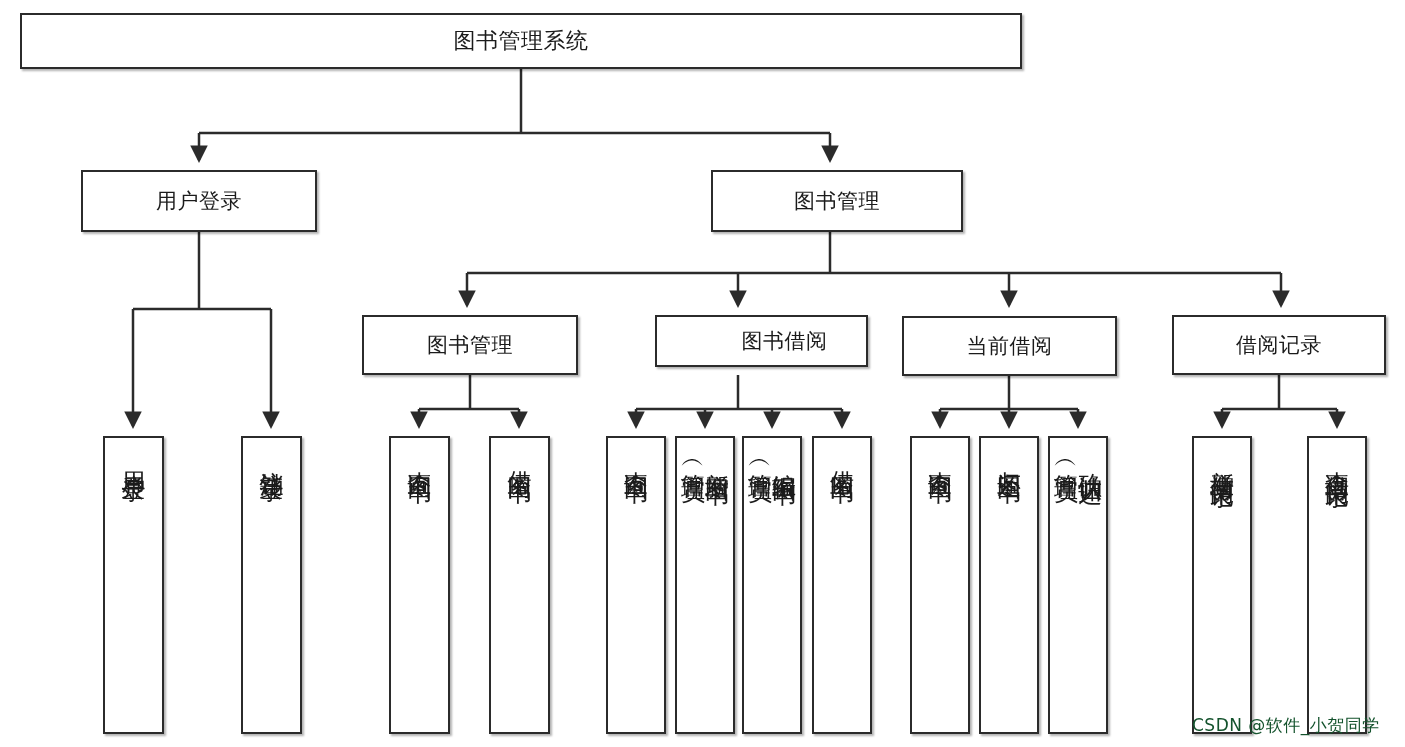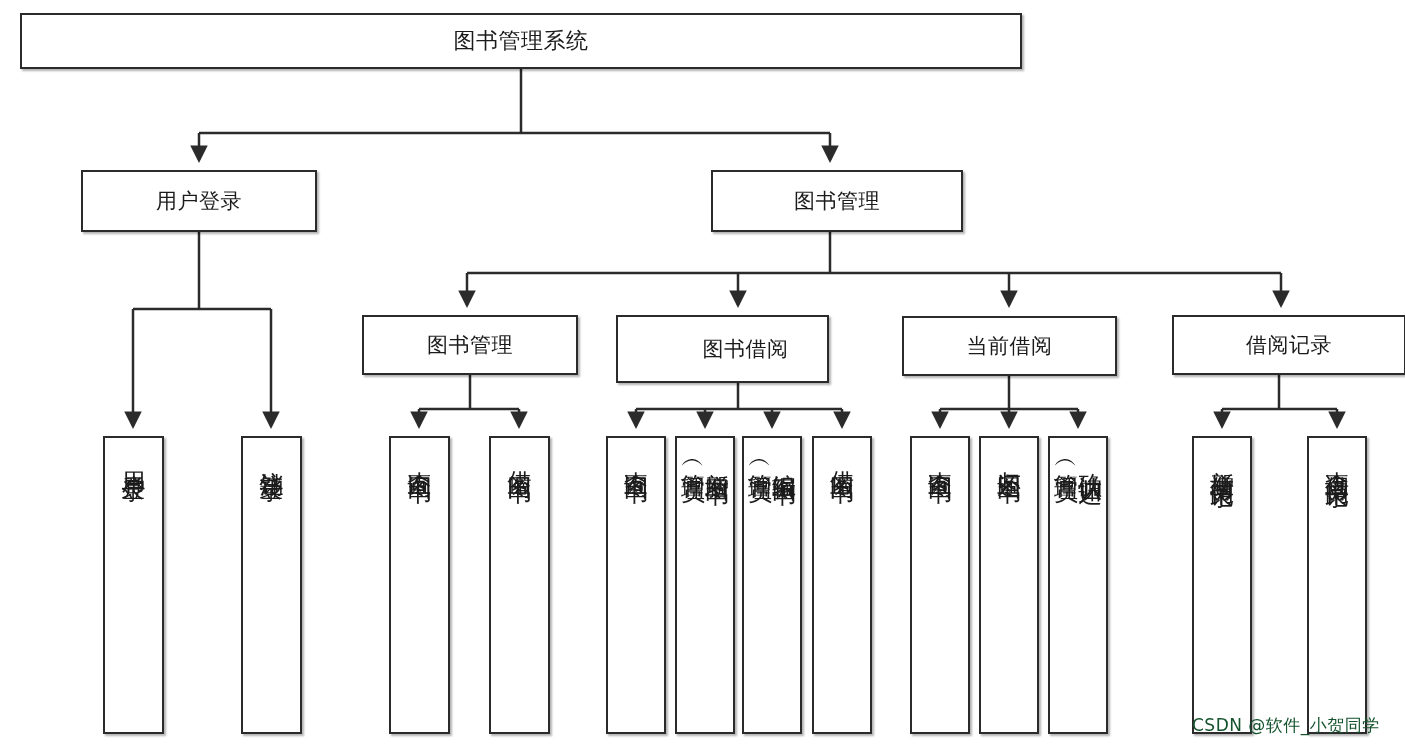--- a/index.html
+++ b/index.html
@@ -134,29 +134,29 @@
   </div>
 
   <div class="node-box horizontal" style="left:711px; top:170px; width:252px; height:62px;">
     <span class="node-label">图书管理</span>
   </div>
 
   <div class="node-box horizontal" style="left:362px; top:315px; width:216px; height:60px;">
     <span class="node-label">图书管理</span>
   </div>
 
-  <div class="node-box horizontal" style="left:616px; top:315px; width:213px; height:68px;padding-left:46px;">
+  <div class="node-box horizontal" style="left:655px; top:315px; width:213px; height:52px;padding-left:46px;">
     <span class="node-label">图书借阅</span>
   </div>
 
   <div class="node-box horizontal" style="left:902px; top:316px; width:215px; height:60px;">
     <span class="node-label">当前借阅</span>
   </div>
 
-  <div class="node-box horizontal" style="left:1172px; top:315px; width:234px; height:60px;">
+  <div class="node-box horizontal" style="left:1172px; top:315px; width:214px; height:60px;">
     <span class="node-label">借阅记录</span>
   </div>
 
   <div class="node-box vertical" style="left:103px; top:436px; width:61px; height:298px;">
     <span class="node-label">用户登录</span>
   </div>
 
   <div class="node-box vertical" style="left:241px; top:436px; width:61px; height:298px;">
     <span class="node-label">注销登录</span>
   </div>

